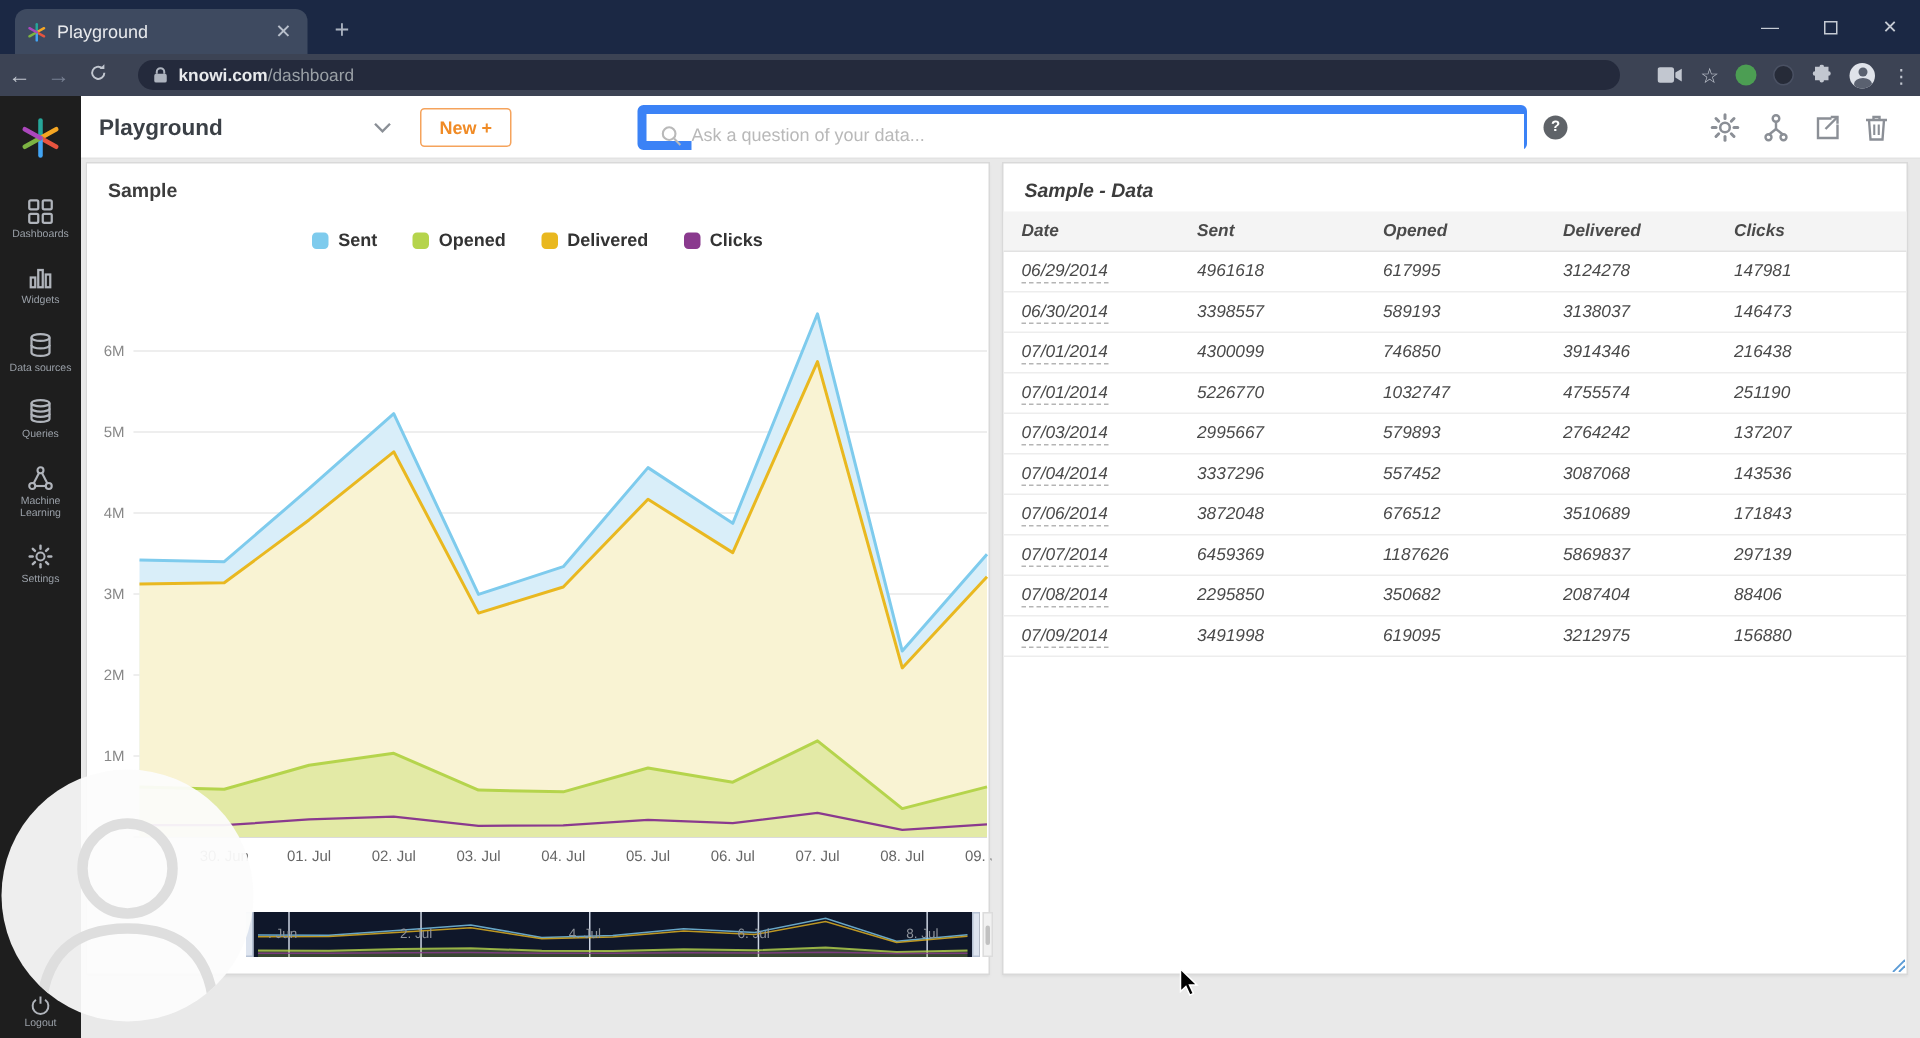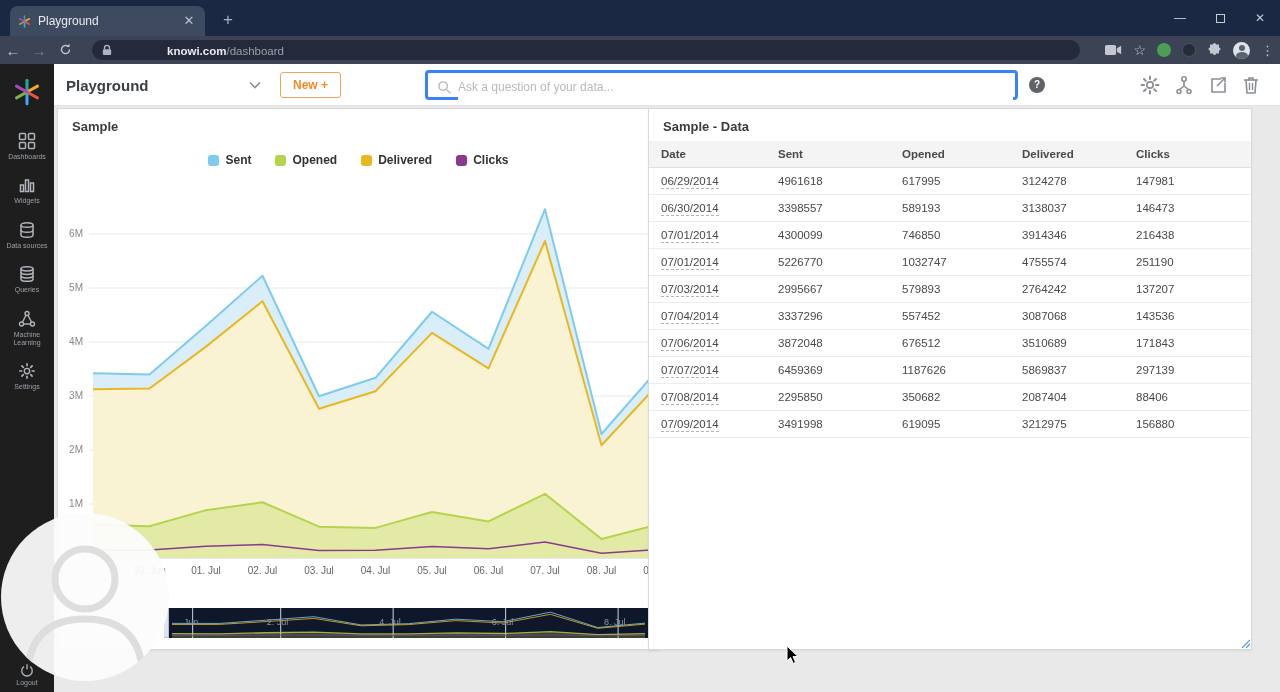--- a/index.html
+++ b/index.html
@@ -12,56 +12,56 @@
   .tab-close { color:#b9c0cc; font-size:13px; width:16px; height:16px; line-height:15px; text-align:center; border-radius:50%; }
   .newtab-btn { position:absolute; left:216px; top:10px; color:#aab2c0; font-size:17px; line-height:20px; width:24px; text-align:center; }
   .win-controls { position:absolute; right:0; top:0; height:36px; display:flex; }
   .win-btn { width:40px; height:36px; color:#c6cbd4; font-size:12px; display:flex; align-items:center; justify-content:center; }
   .win-max { width:9px; height:9px; border:1px solid #c6cbd4; display:inline-block; }
 
   .toolbar { position:absolute; left:0; top:36px; width:1280px; height:28px; background:#3c4354; display:flex; align-items:center; }
   .nav-ic { color:#c2c7d0; font-size:15px; width:26px; text-align:center; }
   .nav-ic.dim { color:#788093; }
   .urlbar { position:absolute; left:92px; top:40px; width:988px; height:20px; background:#242a3c; border-radius:10px; display:flex; align-items:center; padding:0 10px; gap:7px; }
-  .url-host { color:#e8eaed; font-size:11.5px; font-weight:bold;margin-left:48px; }
+  .url-host { color:#e8eaed; font-size:11.5px; font-weight:bold; }
   .url-path { color:#9aa0a6; font-size:11.5px; }
   .tb-right { position:absolute; right:6px; top:36px; height:28px; display:flex; align-items:center; gap:11px; }
   .ext-circle-green { width:14px; height:14px; border-radius:50%; background:#4c9e53; }
   .ext-circle-dark { width:14px; height:14px; border-radius:50%; background:#262b38; border:1px solid #4a5163; }
   .tb-avatar { width:17px; height:17px; border-radius:50%; background:#dfe3ea; position:relative; overflow:hidden; }
   .tb-avatar::before{ content:""; position:absolute; left:5.5px; top:3px; width:6px; height:6px; border-radius:50%; background:#5a6170;}
   .tb-avatar::after{ content:""; position:absolute; left:2.5px; top:10px; width:12px; height:8px; border-radius:50%; background:#5a6170;}
   .kebab { color:#c2c7d0; font-size:13px; letter-spacing:0; }
   .star { color:#c2c7d0; font-size:14px; }
 
   
   .app-header { position:absolute; left:54px; top:64px; width:1226px; height:42px; background:#ffffff; border-bottom:1px solid #e3e3e3; }
   .workspace { position:absolute; left:12px; top:0; height:42px; width:195px; display:flex; align-items:center; justify-content:space-between; }
   .workspace-name { font-size:15px; font-weight:bold; color:#3b4046; }
   .new-btn { position:absolute; left:226px; top:8px; height:26px; padding:0 12px; background:#fff; border:1px solid #f5a35c; border-radius:3px; color:#f08b26; font-size:12px; font-weight:bold; line-height:24px; }
-  .searchbox { position:absolute; left:371px; top:6px; width:593px; height:30px; border:3px solid #3b82f6; border-radius:4px; background:#fff; }
+  .searchbox { position:absolute; left:371px; top:6px; width:593px; height:30px; border:6px solid #3b82f6; border-radius:4px; background:#fff; }
   .searchbox input { position:absolute; left:30px; top:0; width:555px; height:28px; border:none; outline:none; font-size:12px; color:#444; font-family:"Liberation Sans",sans-serif; }
   .searchbox input::placeholder { color:#b9b9b9; }
   .search-ic { position:absolute; left:9px; top:7px; }
   .help-circle { position:absolute; left:975px; top:13px; width:16px; height:16px; background:#5f6368; color:#fff; border-radius:50%; font-size:10px; font-weight:bold; text-align:center; line-height:16px; }
   .hdr-ic { position:absolute; top:11px; width:20px; height:20px; }
 
   
   .sidebar { position:absolute; left:0; top:64px; width:54px; height:628px; background:#1e1e1e; }
   .sb-logo { display:block; margin:14px auto 26px auto; }
   .sb-items { display:flex; flex-direction:column; align-items:center; gap:15px; }
   .sb-item { display:flex; flex-direction:column; align-items:center; gap:3px; width:54px; }
   .sb-label { font-size:7px; color:#9aa0a8; text-align:center; line-height:1.2; max-width:48px; }
   .sb-logout { position:absolute; bottom:5px; left:0; width:54px; display:flex; flex-direction:column; align-items:center; gap:2px; }
 
   
   .card { position:absolute; background:#fff; border:1px solid #d9d9d9; box-shadow:0 1px 2px rgba(0,0,0,0.06); }
   .card-title { position:absolute; left:14px; top:10px; font-size:13px; font-weight:bold; color:#3c3c3c; }
   #chart-card { left:57px; top:108px; width:603px; height:542px; }
-  #table-card { left:648px; top:108px; width:604px; height:542px; }
+  #table-card { left:668px; top:108px; width:604px; height:542px;font-style:italic; }
 
   .legend { position:absolute; left:0; top:44px; width:100%; display:flex; justify-content:center; gap:24px; }
   .legend-item { display:flex; align-items:center; gap:6px; }
   .legend-dot { width:11px; height:11px; border-radius:3px; display:inline-block; }
   .legend-label { font-size:12px; font-weight:bold; color:#333; }
 
   .chart-area { position:absolute; left:0; top:66px; width:603px; height:412px; }
   .navigator { position:absolute; left:106px; top:499px; width:489px; height:30px; background:#0f172a; overflow:hidden; }
   .nav-handle { position:absolute; top:0; bottom:0; width:6px; background:#dde4ef; border:1px solid #b6c2d4; }
   .nav-label { position:absolute; top:9px; font-size:9px; color:#8f949c; white-space:nowrap; }

